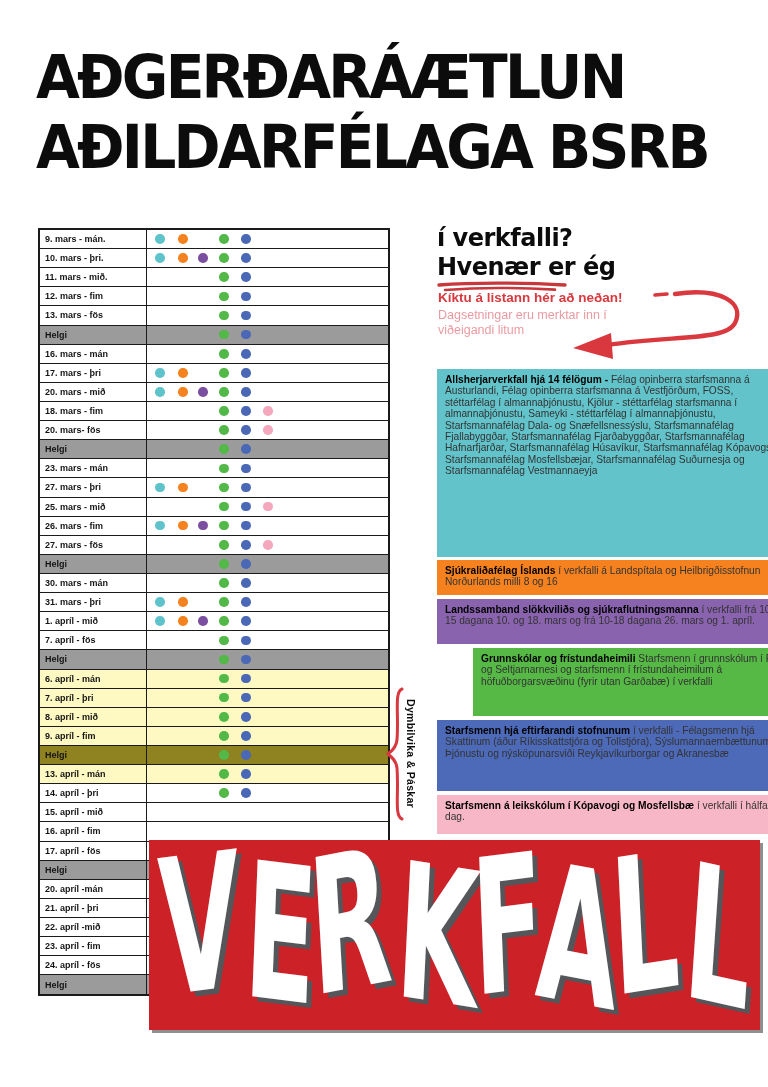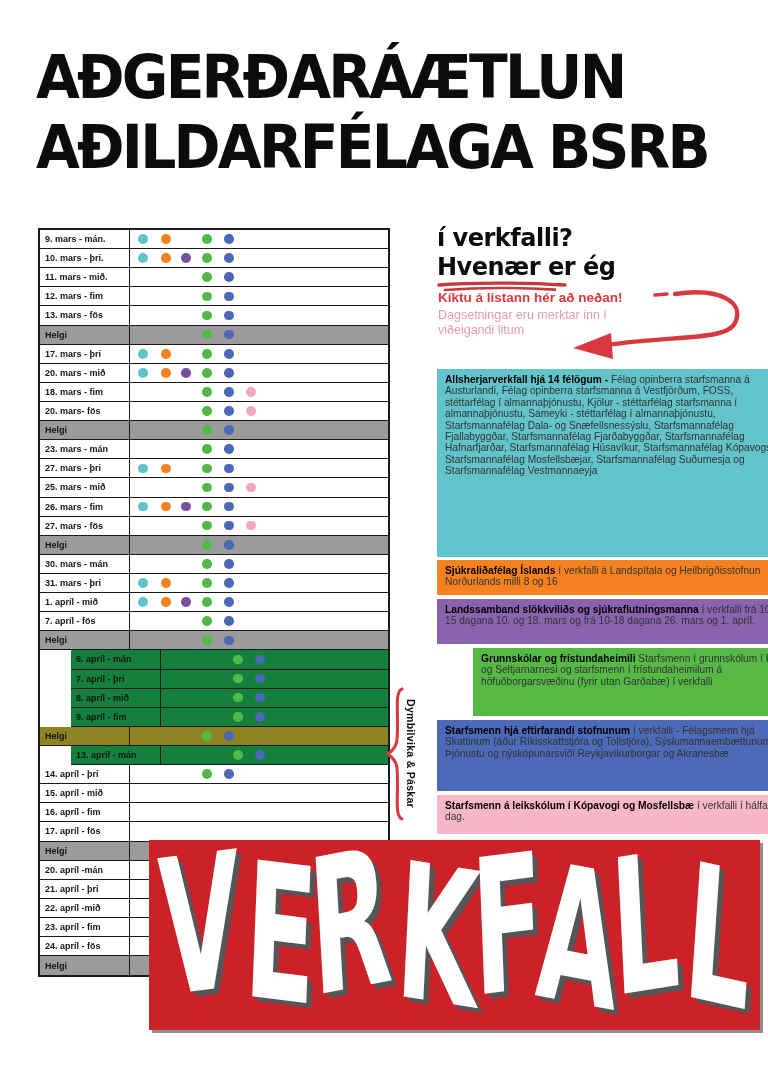--- a/index.html
+++ b/index.html
@@ -15,28 +15,28 @@
     transform:scaleX(0.93);transform-origin:left top;
   }
   
   .table{
     position:absolute;left:38px;top:228px;width:352px;
     border:2px solid #1b1b1b;box-sizing:border-box;background:#fff;
   }
   .row{display:flex;height:19.12px;box-sizing:border-box;border-bottom:1.6px solid #1b1b1b;background:#fff;}
   .row:last-child{border-bottom:none;}
   .label-cell{
-    width:90px;box-sizing:border-box;border-right:1.8px solid #1b1b1b;
+    width:107px;box-sizing:border-box;border-right:1.8px solid #1b1b1b;
     display:flex;align-items:center;padding-left:5px;
     font-size:9px;font-weight:bold;color:#141414;white-space:nowrap;
   }
   .dots-cell{position:relative;flex:1;}
   .dot{position:absolute;top:50%;margin-top:-4.8px;width:9.6px;height:9.6px;border-radius:50%;}
   .row.helgi{background:#9b9b9b;}
-  .row.holy{background:#15803d;margin-left:31px;}
+  .row.holy{background:#fef9c3;}
   .row.holyhelgi{background:#8f8221;}
   
   .brace-svg{position:absolute;left:386px;top:686px;}
   .holy-note{
     position:absolute;left:403px;top:686px;height:136px;width:16px;
     writing-mode:vertical-rl;display:flex;align-items:center;justify-content:center;
     font-size:10.5px;font-weight:bold;color:#0c0c0c;letter-spacing:.3px;white-space:nowrap;
   }
   
   .heading{
@@ -115,20 +115,27 @@
       </div>
     </div>
     <div class="row helgi">
       <div class="label-cell">Helgi</div>
       <div class="dots-cell">
         <span class="dot" style="left: 72px; background: rgb(82, 185, 72);"></span>
         <span class="dot" style="left: 94px; background: rgb(74, 104, 181);"></span>
       </div>
     </div>
     <div class="row normal">
+      <div class="label-cell">16. mars - mán</div>
+      <div class="dots-cell">
+        <span class="dot" style="left: 72px; background: rgb(82, 185, 72);"></span>
+        <span class="dot" style="left: 94px; background: rgb(74, 104, 181);"></span>
+      </div>
+    </div>
+    <div class="row normal">
       <div class="label-cell">17. mars - þri</div>
       <div class="dots-cell">
         <span class="dot" style="left: 8px; background: rgb(95, 195, 203);"></span>
         <span class="dot" style="left: 31px; background: rgb(245, 130, 31);"></span>
         <span class="dot" style="left: 72px; background: rgb(82, 185, 72);"></span>
         <span class="dot" style="left: 94px; background: rgb(74, 104, 181);"></span>
       </div>
     </div>
     <div class="row normal">
       <div class="label-cell">20. mars - mið</div>

